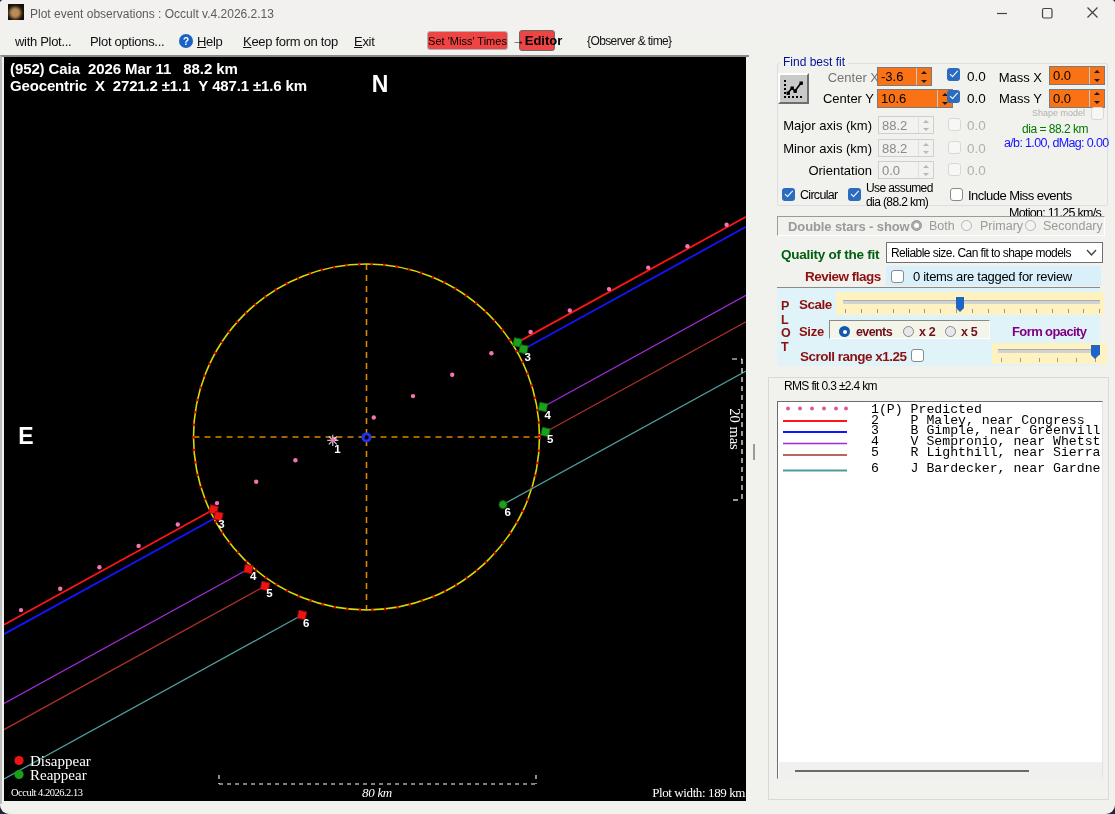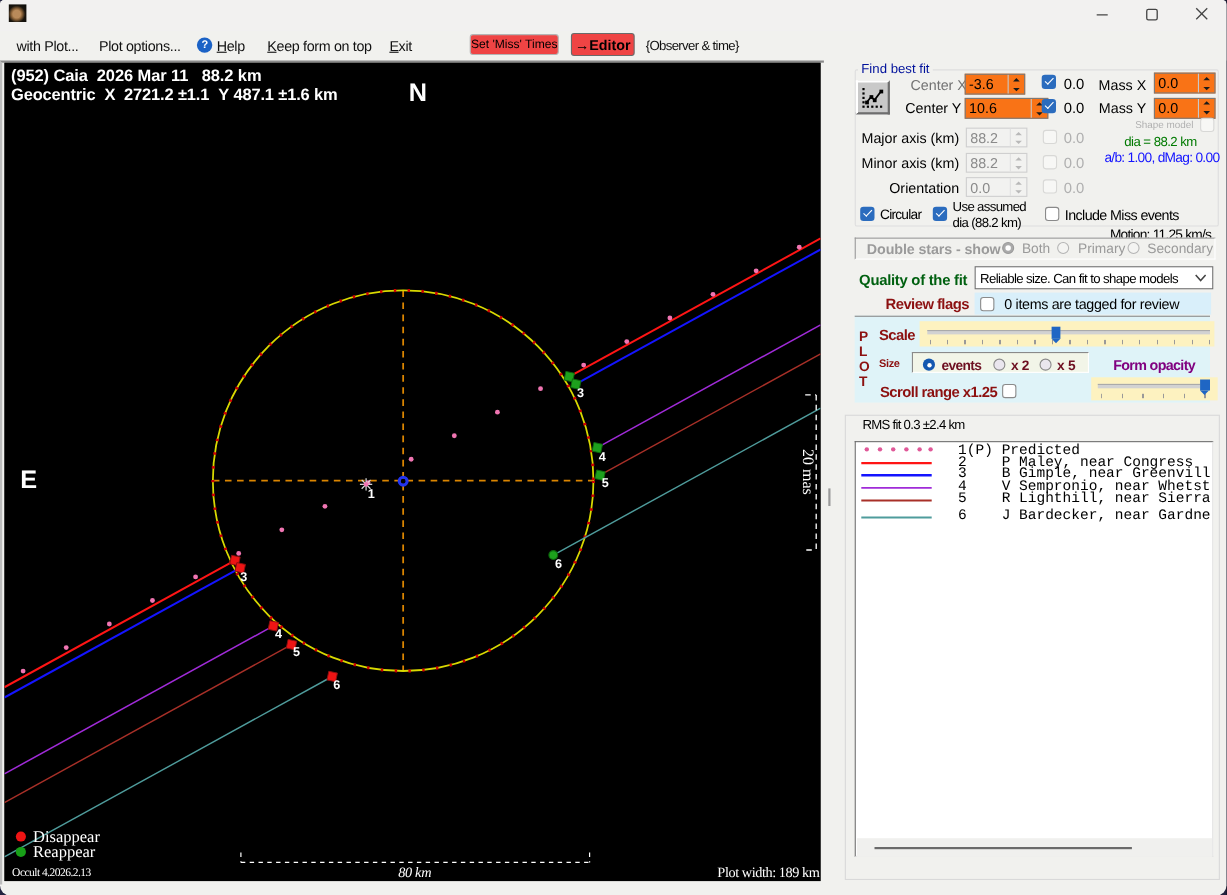--- a/index.html
+++ b/index.html
@@ -32,41 +32,42 @@
 .cb{width:13px;height:13px;border-radius:3px}
 .cbc{background:#2b6cbe}
 .cbc:after{content:"";position:absolute;left:2.5px;top:2.8px;width:6.5px;height:3.2px;border-left:1.6px solid #fff;border-bottom:1.6px solid #fff;transform:rotate(-47deg)}
 .cbu{background:#fff;border:1px solid #8a8a8a}
 .cbd{background:#f7f7f5;border:1px solid #d8d8d6}
 .monorow{position:absolute;left:92px;font-family:'Liberation Mono',monospace;font-size:13.2px;color:#000;white-space:pre}
 </style></head><body>
 <div id="win">
 <div class="ab" id="title"></div>
 <div class="ab" id="ticon"></div>
+<div class="ab" id="ttext">Plot event observations : Occult v.4.2026.2.13</div>
 
 <svg class="ab" style="left:985px;top:0;width:130px;height:28px">
 <line x1="12" y1="13.5" x2="22" y2="13.5" stroke="#444" stroke-width="1.2"></line>
 <rect x="57.5" y="8.5" width="9.5" height="9.5" fill="none" stroke="#444" stroke-width="1.2" rx="1.5"></rect>
 <line x1="102.5" y1="7.5" x2="112.5" y2="17.5" stroke="#444" stroke-width="1.2"></line>
 <line x1="112.5" y1="7.5" x2="102.5" y2="17.5" stroke="#444" stroke-width="1.2"></line>
 </svg>
 <div class="ab" id="menu"></div>
 <div class="ab mi" style="left:15px">
       <b style="font-weight:normal">with Plot...</b>
     </div>
 <div class="ab mi" style="left:90px">Plot options...</div>
 <div class="ab mi" style="left:179px">
       <span style="width:14px;height:14px;border-radius:50%;background:#1b62c6;color:#fff;font-size:10px;font-weight:bold;display:inline-flex;align-items:center;justify-content:center;margin-right:4px">?</span>
       <u style="text-decoration:none;border-bottom:1px solid #111"></u>
       <span><u>H</u>elp</span>
     </div>
 <div class="ab mi" style="left:243px"><u>K</u>eep form on top</div>
 <div class="ab mi" style="left:354px"><u>E</u>xit</div>
 <div class="ab btn1" style="left:427px;top:31px;width:81px;height:19px;font-size:11px">Set 'Miss' Times</div>
-<div class="ab btn1" style="left:519px;top:30px;width:58px;height:21px;font-size:13px;font-weight:bold;border-color:#6a6a6a">→Editor</div>
+<div class="ab btn1" style="left:519px;top:30px;width:36px;height:21px;font-size:13px;font-weight:bold;border-color:#6a6a6a">→Editor</div>
 <div class="ab mi" style="left:587px;font-size:12px;letter-spacing:-0.6px">{Observer &amp; time}</div>
 <div class="ab" id="plotbrd"></div>
 <svg class="ab" id="plot" viewBox="0 0 742 744">
 <rect x="0" y="0" width="742" height="744" fill="#000"></rect>
 <text x="6" y="17" font-size="15" letter-spacing="-0.1" font-weight="bold" fill="#fff" font-family="Liberation Sans, sans-serif">(952) Caia&nbsp;&nbsp;2026 Mar 11&nbsp;&nbsp;&nbsp;88.2 km</text>
 <text x="6" y="34" font-size="15" letter-spacing="-0.15" font-weight="bold" fill="#fff" font-family="Liberation Sans, sans-serif">Geocentric&nbsp;&nbsp;X&nbsp;&nbsp;2721.2 ±1.1&nbsp;&nbsp;Y&nbsp;487.1 ±1.6 km</text>
 <text x="376" y="34.5" font-size="23" font-weight="bold" fill="#fff" text-anchor="middle" font-family="Liberation Sans, sans-serif">N</text>
 <text x="22" y="387" font-size="23" font-weight="bold" fill="#fff" text-anchor="middle" font-family="Liberation Sans, sans-serif">E</text>
 <line x1="189.5" y1="380.0" x2="535.5" y2="380.0" stroke="#db8500" stroke-width="1.6" stroke-dasharray="6 5"></line>
 <line x1="362.5" y1="207.0" x2="362.5" y2="553.0" stroke="#db8500" stroke-width="1.6" stroke-dasharray="6 5"></line>
@@ -290,21 +291,21 @@
 <div class="ab lbl" style="left:781px;top:297px;height:18px;display:flex;align-items:center;font-size:12.5px;color:#8c1010;font-weight:bold;">P</div>
 <div class="ab lbl" style="left:781px;top:311px;height:18px;display:flex;align-items:center;font-size:12.5px;color:#8c1010;font-weight:bold;">L</div>
 <div class="ab lbl" style="left:781px;top:324px;height:18px;display:flex;align-items:center;font-size:12.5px;color:#8c1010;font-weight:bold;">O</div>
 <div class="ab lbl" style="left:781px;top:338px;height:18px;display:flex;align-items:center;font-size:12.5px;color:#8c1010;font-weight:bold;">T</div>
 <div class="ab lbl" style="left:799px;top:295px;height:18px;display:flex;align-items:center;font-size:13.5px;letter-spacing:-0.5px;color:#8c1010;font-weight:bold;">Scale</div>
 <div class="ab" style="left:836px;top:292px;width:268px;height:23px;background:#fdf2c0"></div>
 <div class="ab" style="left:843px;top:300px;width:257px;height:3.5px;background:#d2d2d2;border-top:1px solid #aaa"></div>
 <div class="ab" style="left:845px;top:309px;width:255px;height:4px;background:repeating-linear-gradient(to right,#999 0 1px,transparent 1px 15.9px)"></div>
 <div class="ab" style="left:956px;top:297px;width:8px;height:11px;background:#1f66c4"></div>
       <div class="ab" style="left:956px;top:308px;width:0;height:0;border-left:4px solid transparent;border-right:4px solid transparent;border-top:4px solid #1f66c4"></div>
-<div class="ab lbl" style="left:799px;top:322px;height:18px;display:flex;align-items:center;font-size:10px;letter-spacing:-0.3px;color:#8c1010;font-weight:bold;">Size</div>
+<div class="ab lbl" style="left:799px;top:322px;height:18px;display:flex;align-items:center;font-size:13px;letter-spacing:-0.3px;color:#8c1010;font-weight:bold;">Size</div>
 <div class="ab" style="left:829px;top:320px;width:161px;height:19px;background:#f2f5e8;border-top:1.5px solid #8a8a8a;border-left:1.5px solid #8a8a8a;border-bottom:1.5px solid #fff;border-right:1.5px solid #fff"></div>
 <div class="ab" style="left:839px;top:326px;width:11px;height:11px;border-radius:50%;background:#1458b0;display:flex;align-items:center;justify-content:center">
         <div style="width:4px;height:4px;border-radius:50%;background:#fff"></div>
       </div>
 <div class="ab lbl" style="left:856px;top:323px;height:18px;display:flex;align-items:center;font-size:12.5px;letter-spacing:-0.6px;color:#6e1022;font-weight:bold;">events</div>
 <div class="ab" style="left:903px;top:326px;width:11px;height:11px;border-radius:50%;background:#eae6ee;border:1px solid #8a8a8a"></div>
 <div class="ab lbl" style="left:919px;top:323px;height:18px;display:flex;align-items:center;font-size:12.5px;letter-spacing:-0.3px;color:#6e1022;font-weight:bold;">x 2</div>
 <div class="ab" style="left:945px;top:326px;width:11px;height:11px;border-radius:50%;background:#eae6ee;border:1px solid #8a8a8a"></div>
 <div class="ab lbl" style="left:961px;top:323px;height:18px;display:flex;align-items:center;font-size:12.5px;letter-spacing:-0.3px;color:#6e1022;font-weight:bold;">x 5</div>
 <div class="ab lbl" style="left:1012px;top:322px;height:18px;display:flex;align-items:center;font-size:13px;letter-spacing:-0.6px;color:#800080;font-weight:bold;">Form opacity</div>

